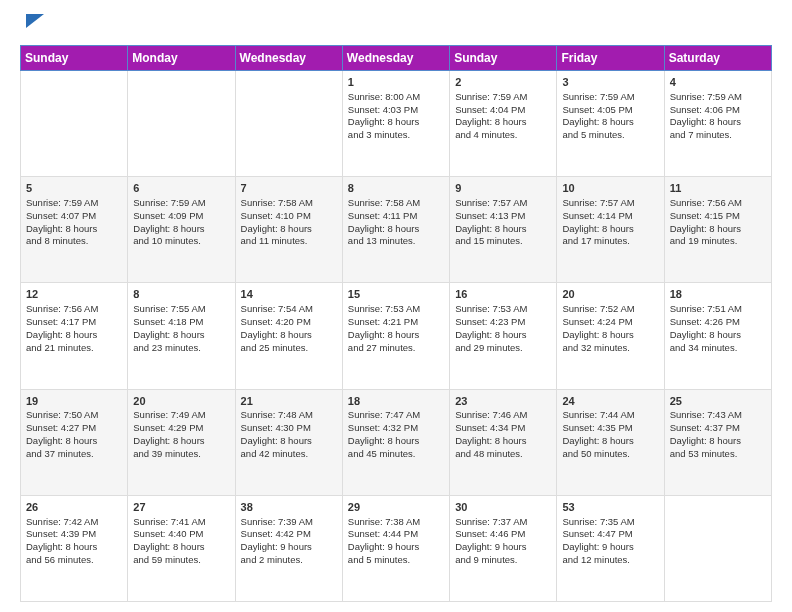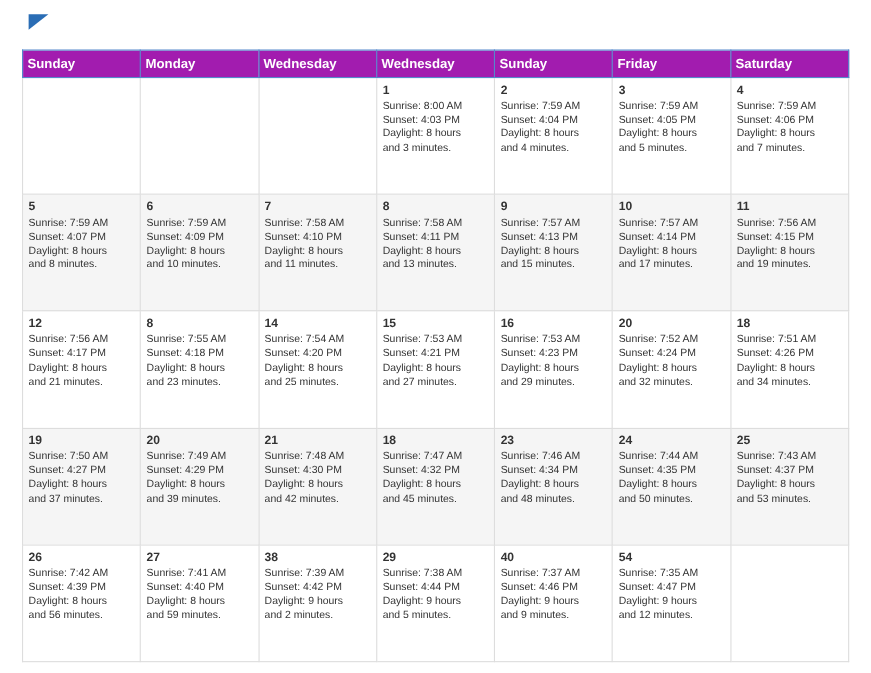--- a/index.html
+++ b/index.html
@@ -160,19 +160,19 @@
           <td><span class="day-number">18</span>Sunrise: 7:47 AM<br>Sunset: 4:32 PM<br>Daylight: 8 hours<br>and 45 minutes.</td>
           <td><span class="day-number">23</span>Sunrise: 7:46 AM<br>Sunset: 4:34 PM<br>Daylight: 8 hours<br>and 48 minutes.</td>
           <td><span class="day-number">24</span>Sunrise: 7:44 AM<br>Sunset: 4:35 PM<br>Daylight: 8 hours<br>and 50 minutes.</td>
           <td><span class="day-number">25</span>Sunrise: 7:43 AM<br>Sunset: 4:37 PM<br>Daylight: 8 hours<br>and 53 minutes.</td>
         </tr>
         <tr>
           <td><span class="day-number">26</span>Sunrise: 7:42 AM<br>Sunset: 4:39 PM<br>Daylight: 8 hours<br>and 56 minutes.</td>
           <td><span class="day-number">27</span>Sunrise: 7:41 AM<br>Sunset: 4:40 PM<br>Daylight: 8 hours<br>and 59 minutes.</td>
           <td><span class="day-number">38</span>Sunrise: 7:39 AM<br>Sunset: 4:42 PM<br>Daylight: 9 hours<br>and 2 minutes.</td>
           <td><span class="day-number">29</span>Sunrise: 7:38 AM<br>Sunset: 4:44 PM<br>Daylight: 9 hours<br>and 5 minutes.</td>
-          <td><span class="day-number">40</span>Sunrise: 7:37 AM<br>Sunset: 4:46 PM<br>Daylight: 9 hours<br>and 9 minutes.</td>
-          <td><span class="day-number">54</span>Sunrise: 7:35 AM<br>Sunset: 4:47 PM<br>Daylight: 9 hours<br>and 12 minutes.</td>
+          <td><span class="day-number">30</span>Sunrise: 7:37 AM<br>Sunset: 4:46 PM<br>Daylight: 9 hours<br>and 9 minutes.</td>
+          <td><span class="day-number">53</span>Sunrise: 7:35 AM<br>Sunset: 4:47 PM<br>Daylight: 9 hours<br>and 12 minutes.</td>
           <td class="empty-cell"></td>
         </tr>
       </tbody>
   </table>
 </div>
 
 </body></html>

